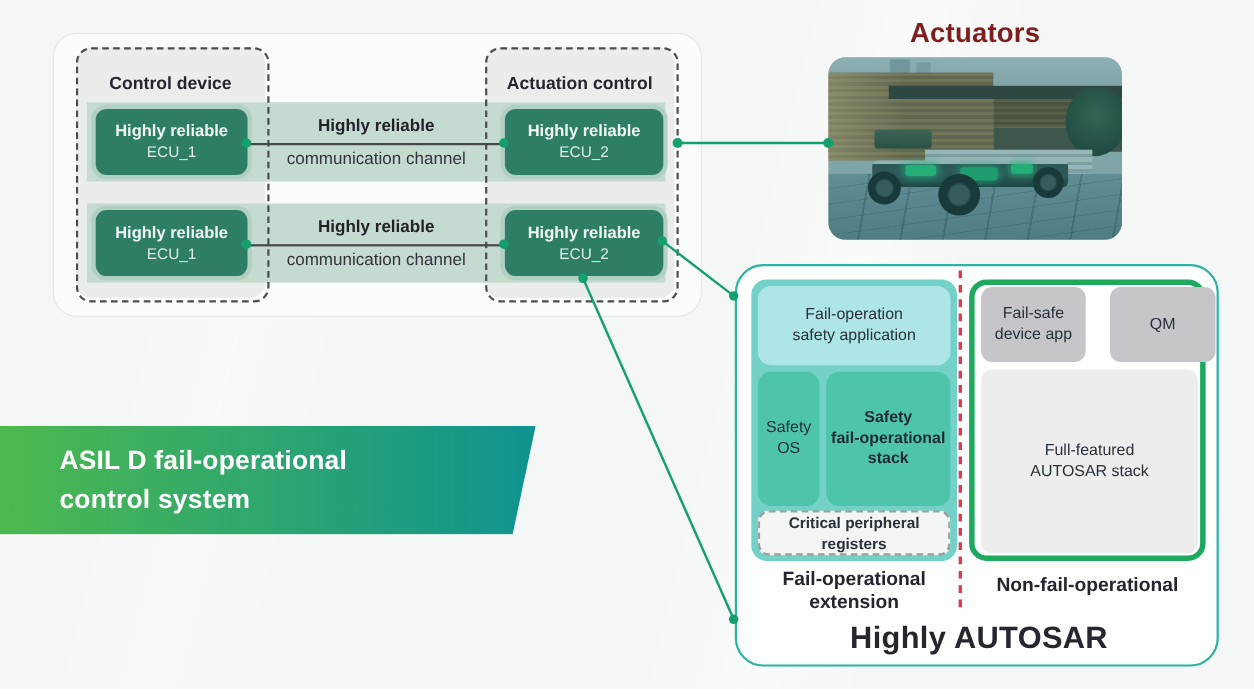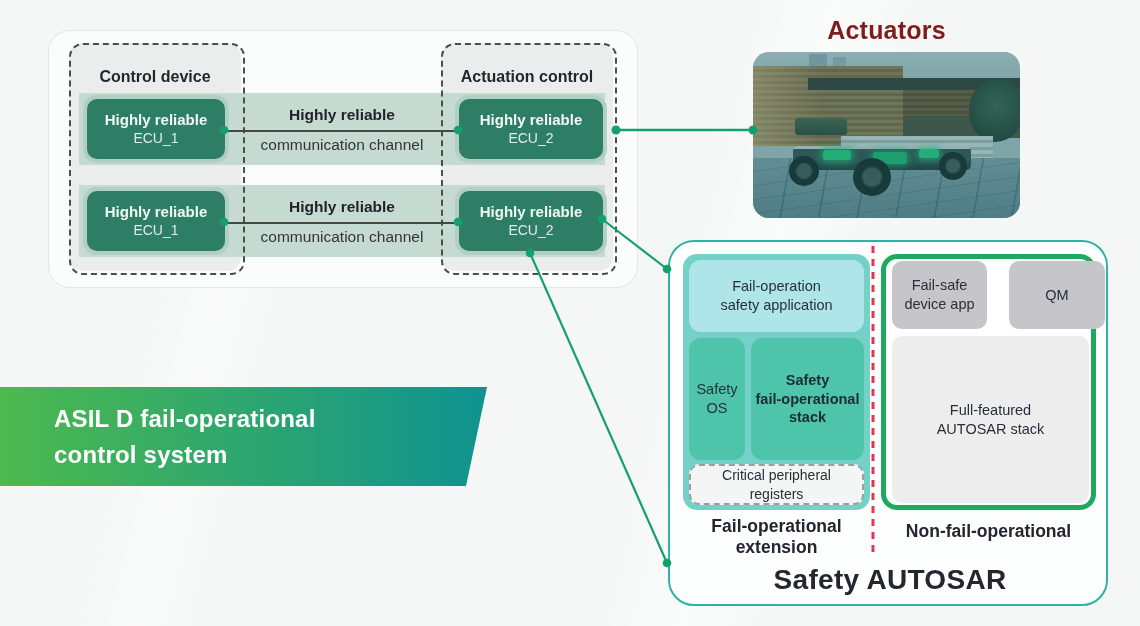--- a/index.html
+++ b/index.html
@@ -109,21 +109,21 @@
   .autosar .abs{position:absolute;}
   .ext{left:13px;top:12px;width:187px;height:256px;border-radius:14px;background:var(--extension-teal);}
   .cell{display:flex;align-items:center;justify-content:center;text-align:center;
         font-size:14.5px;color:#273039;line-height:1.3;}
   .preline{white-space:pre-line;}
   .app{left:19px;top:18px;width:175px;height:72px;border-radius:12px;background:var(--cyan-box);}
   .os{left:19px;top:96px;width:56px;height:122px;border-radius:12px;background:var(--stack-green);}
   .stack{left:81px;top:96px;width:113px;height:122px;border-radius:12px;background:var(--stack-green);
          font-weight:700;color:#1e2a31;}
   .registers{left:19px;top:222px;width:175px;height:41px;border-radius:10px;background:var(--registers-bg);
-             border:2px dashed #9ba09f;box-sizing:border-box;font-size:14px;}
+             border:2px dashed #9ba09f;box-sizing:border-box;font-size:14px;font-weight:bold;}
   .std{left:211px;top:12px;width:215px;height:256px;border-radius:16px;background:#ffffff;
        border:5px solid var(--green-border);box-sizing:border-box;}
   .failsafe{left:222px;top:19px;width:95px;height:68px;border-radius:10px;background:var(--gray-box);}
   .qm{left:339px;top:19px;width:96px;height:68px;border-radius:10px;background:var(--gray-box);}
   .fullstack{left:222px;top:94px;width:197px;height:167px;border-radius:10px;background:var(--light-gray-box);}
   .sec-label{font-size:17.5px;font-weight:700;text-align:center;line-height:1.2;color:#25252f;}
   .ext-label{left:13px;top:274px;width:187px;}
   .std-label{left:211px;top:279px;width:215px;}
   .autosar-title{left:0;top:322px;width:440px;text-align:center;
                  font-size:28px;font-weight:800;color:#26262f;letter-spacing:.3px;}
@@ -222,21 +222,21 @@
     <div class="abs std"></div>
     <div class="abs cell preline failsafe">Fail-safe
 device app</div>
     <div class="abs cell qm">QM</div>
     <div class="abs cell preline fullstack">Full-featured
 AUTOSAR stack</div>
 
     <div class="abs sec-label preline ext-label">Fail-operational
 extension</div>
     <div class="abs sec-label std-label">Non-fail-operational</div>
-    <div class="abs autosar-title">Safety AUTOSAR</div>
+    <div class="abs autosar-title">Highly AUTOSAR</div>
   </section>
 
   <div class="abs banner preline">ASIL D fail-operational
 control system</div>
 
   <svg class="abs overlay" viewBox="0 0 1140 626">
 
     <circle cx="224" cy="130" r="4.3" fill="var(--connector-green)"></circle>
     <circle cx="458" cy="130" r="4.3" fill="var(--connector-green)"></circle>
     <circle cx="224" cy="222" r="4.3" fill="var(--connector-green)"></circle>

